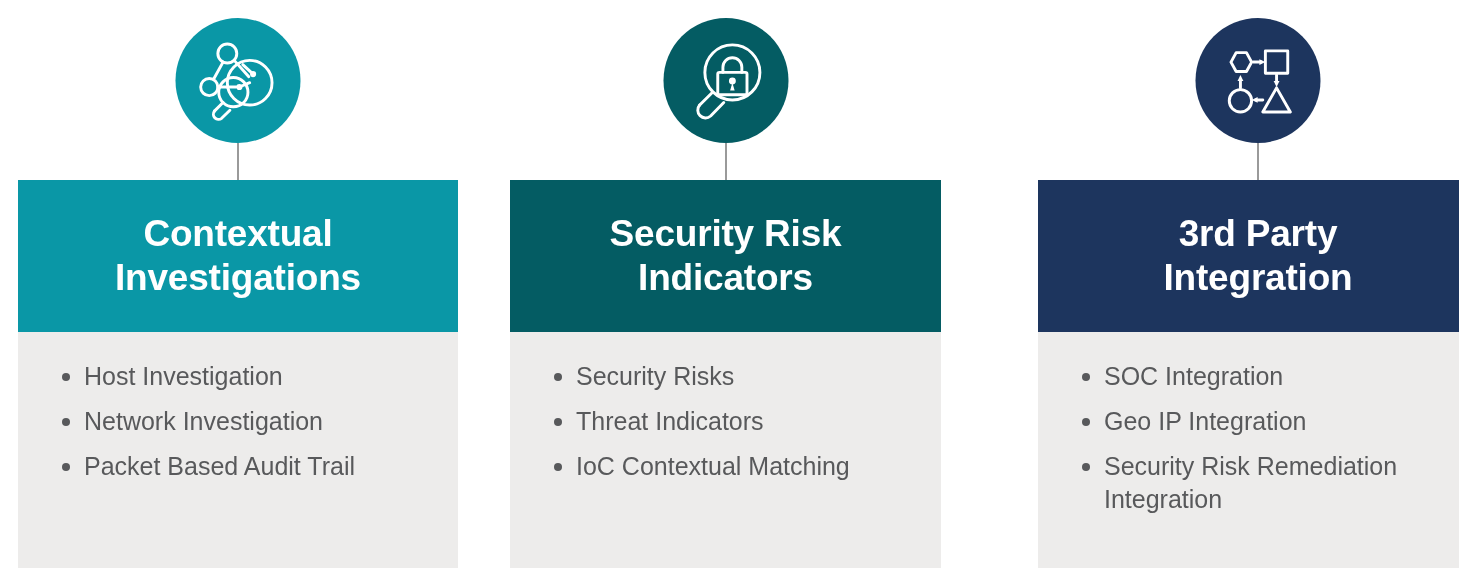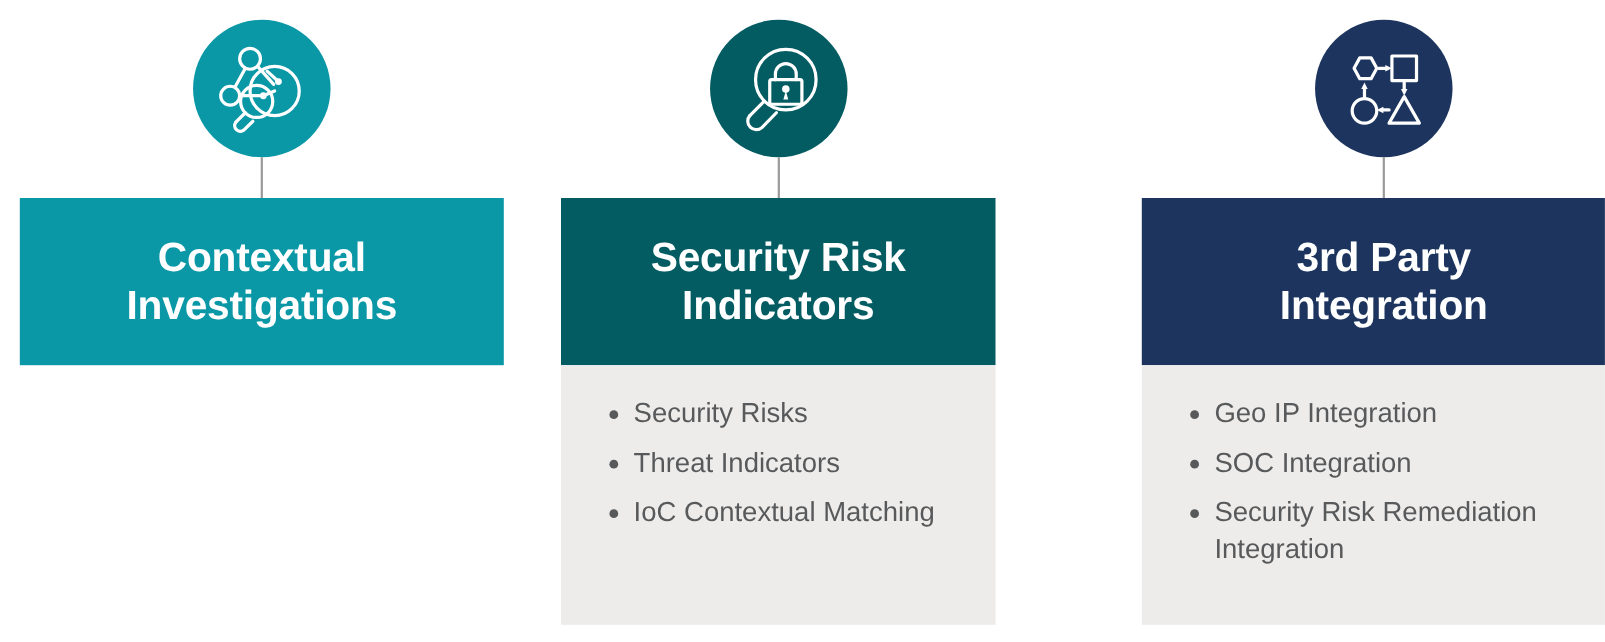--- a/index.html
+++ b/index.html
@@ -21,21 +21,21 @@
     background: #ffffff;
   }
 
   
   .column {
     position: absolute;
     top: 0;
     height: 584px;
   }
   .col-0 { left: 18px;   width: 440px; }
-  .col-1 { left: 510px;  width: 395px; }
+  .col-1 { left: 510px;  width: 395px; padding-left: 36px; }
   .col-2 { left: 1038px; width: 440px; }
 
   
   .icon-badge {
     position: absolute;
     top: 18px;
     left: 50%;
     transform: translateX(-50%);
     width: 125px;
     height: 125px;
@@ -146,20 +146,36 @@
       </span>
     </div>
 
     <div class="connector"></div>
 
     <div class="card-header" style="background: rgb(10, 151, 166);">
       <div class="card-title">Contextual
 Investigations</div>
     </div>
 
+    <div class="card-body" style="background: rgb(237, 236, 235);">
+      <ul class="bullet-list">
+        <li class="bullet-item">
+          <span class="dot"></span>
+          <span>Host Investigation</span>
+        </li>
+        <li class="bullet-item">
+          <span class="dot"></span>
+          <span>Network Investigation</span>
+        </li>
+        <li class="bullet-item">
+          <span class="dot"></span>
+          <span>Packet Based Audit Trail</span>
+        </li>
+      </ul>
+    </div>
   </div>
 
   <div class="column col-1">
 
     <div class="icon-badge" style="background: rgb(4, 92, 99);">
       <span>
         <svg viewBox="0 0 100 100" fill="none" stroke="#ffffff" stroke-width="3.4" stroke-linecap="round" stroke-linejoin="round">
           <circle cx="58" cy="40" r="32"></circle>
           <path d="M47 40 v-6 a11 11 0 0 1 22 0 v6"></path>
           <rect x="41" y="40" width="34" height="26" rx="2"></rect>
@@ -221,27 +237,27 @@
 
     <div class="card-header" style="background: rgb(29, 53, 94);">
       <div class="card-title">3rd Party
 Integration</div>
     </div>
 
     <div class="card-body" style="background: rgb(237, 236, 235);">
       <ul class="bullet-list">
         <li class="bullet-item">
           <span class="dot"></span>
+          <span>SOC Integration</span>
+        </li>
+        <li class="bullet-item">
+          <span class="dot"></span>
           <span>Geo IP Integration</span>
         </li>
         <li class="bullet-item">
           <span class="dot"></span>
-          <span>SOC Integration</span>
-        </li>
-        <li class="bullet-item">
-          <span class="dot"></span>
           <span>Security Risk Remediation Integration</span>
         </li>
       </ul>
     </div>
   </div>
 
 </div>
 
 </body></html>

